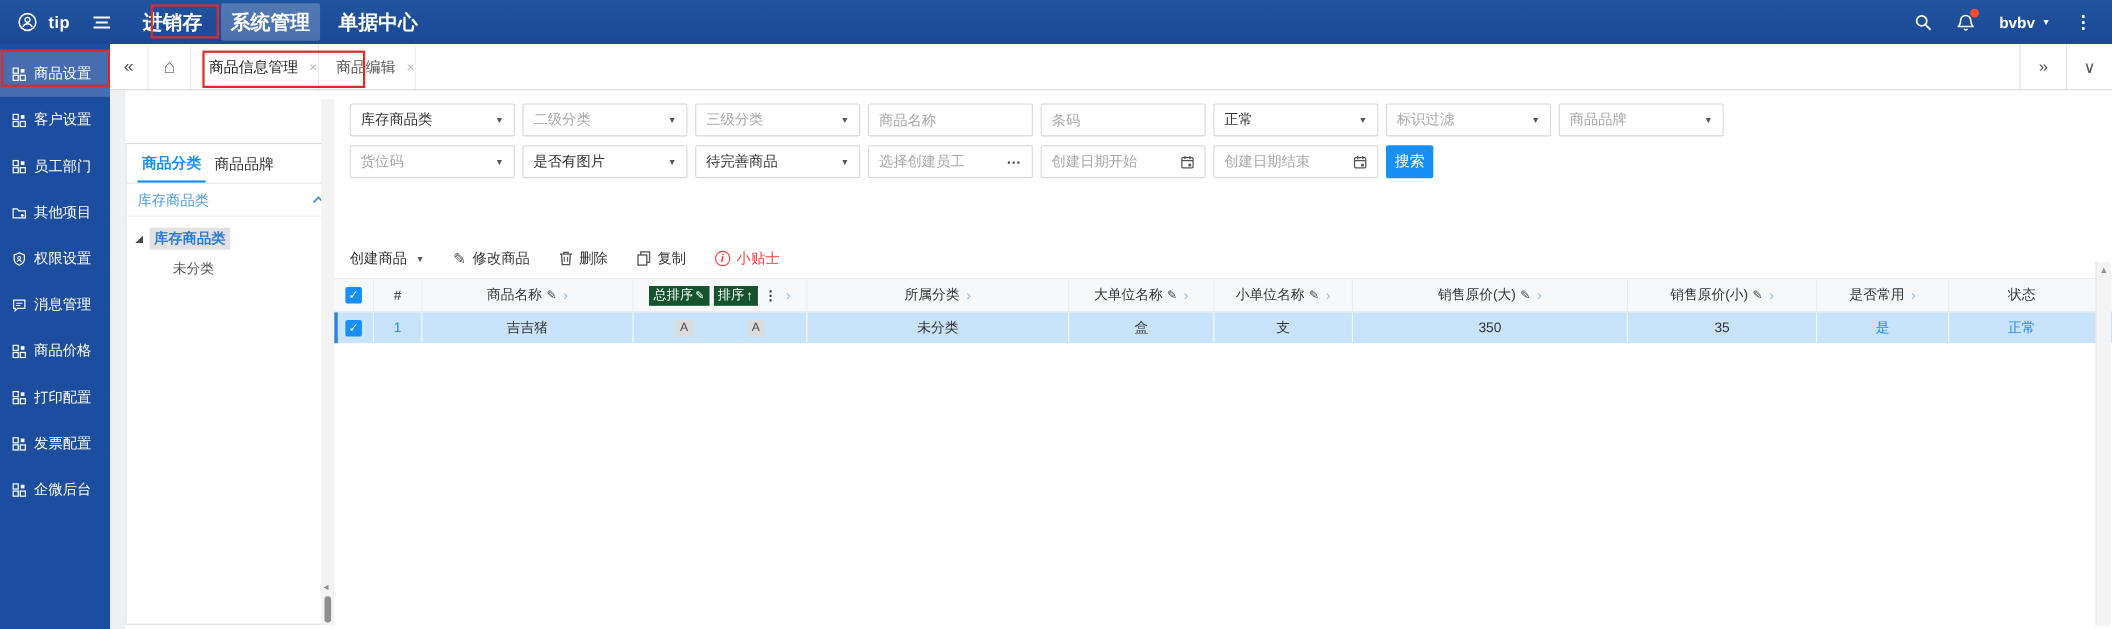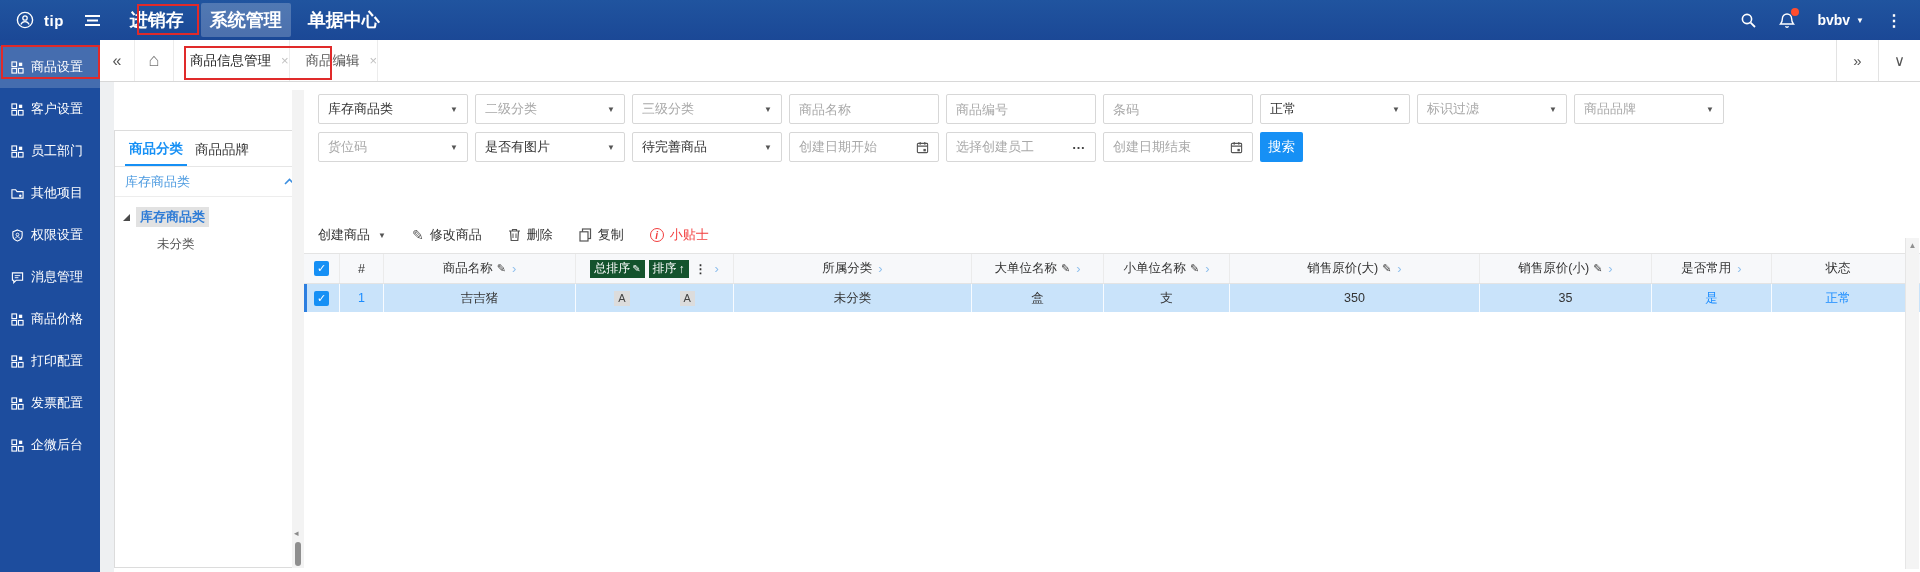--- a/index.html
+++ b/index.html
@@ -296,21 +296,20 @@
       </div>
       <div class="ffield">
         <span class="ph">二级分类</span>
         <span class="caret">▼</span>
       </div>
       <div class="ffield">
         <span class="ph">三级分类</span>
         <span class="caret">▼</span>
       </div>
       <input class="fin" placeholder="商品名称" style="">
-      <input class="fin" placeholder="商品编号" style="">
       <input class="fin" placeholder="条码" style="">
       <div class="ffield">
         <span>正常</span>
         <span class="caret">▼</span>
       </div>
       <div class="ffield">
         <span class="ph">标识过滤</span>
         <span class="caret">▼</span>
       </div>
       <div class="ffield">
@@ -323,32 +322,32 @@
         <span class="ph">货位码</span>
         <span class="caret">▼</span>
       </div>
       <div class="ffield">
         <span>是否有图片</span>
         <span class="caret">▼</span>
       </div>
       <div class="ffield">
         <span>待完善商品</span>
         <span class="caret">▼</span>
+      </div>
+      <div class="ffield">
+        <span class="ph">选择创建员工</span>
+        <span class="dots">⋯</span>
       </div>
       <div class="ffield">
         <span class="ph">创建日期开始</span>
         <svg width="13" height="13" viewBox="0 0 14 14">
             <rect x="1.5" y="2.5" width="11" height="10" rx="1" fill="none" stroke="#555" stroke-width="1.2"></rect>
             <path d="M4.5 1v3M9.5 1v3M1.5 5.5h11" stroke="#555" stroke-width="1.2"></path>
             <rect x="8" y="8.5" width="2.6" height="2.6" fill="#555"></rect>
           </svg>
-      </div>
-      <div class="ffield">
-        <span class="ph">选择创建员工</span>
-        <span class="dots">⋯</span>
       </div>
       <div class="ffield">
         <span class="ph">创建日期结束</span>
         <svg width="13" height="13" viewBox="0 0 14 14">
             <rect x="1.5" y="2.5" width="11" height="10" rx="1" fill="none" stroke="#555" stroke-width="1.2"></rect>
             <path d="M4.5 1v3M9.5 1v3M1.5 5.5h11" stroke="#555" stroke-width="1.2"></path>
             <rect x="8" y="8.5" width="2.6" height="2.6" fill="#555"></rect>
           </svg>
       </div>
       <button class="search-btn">搜索</button>

